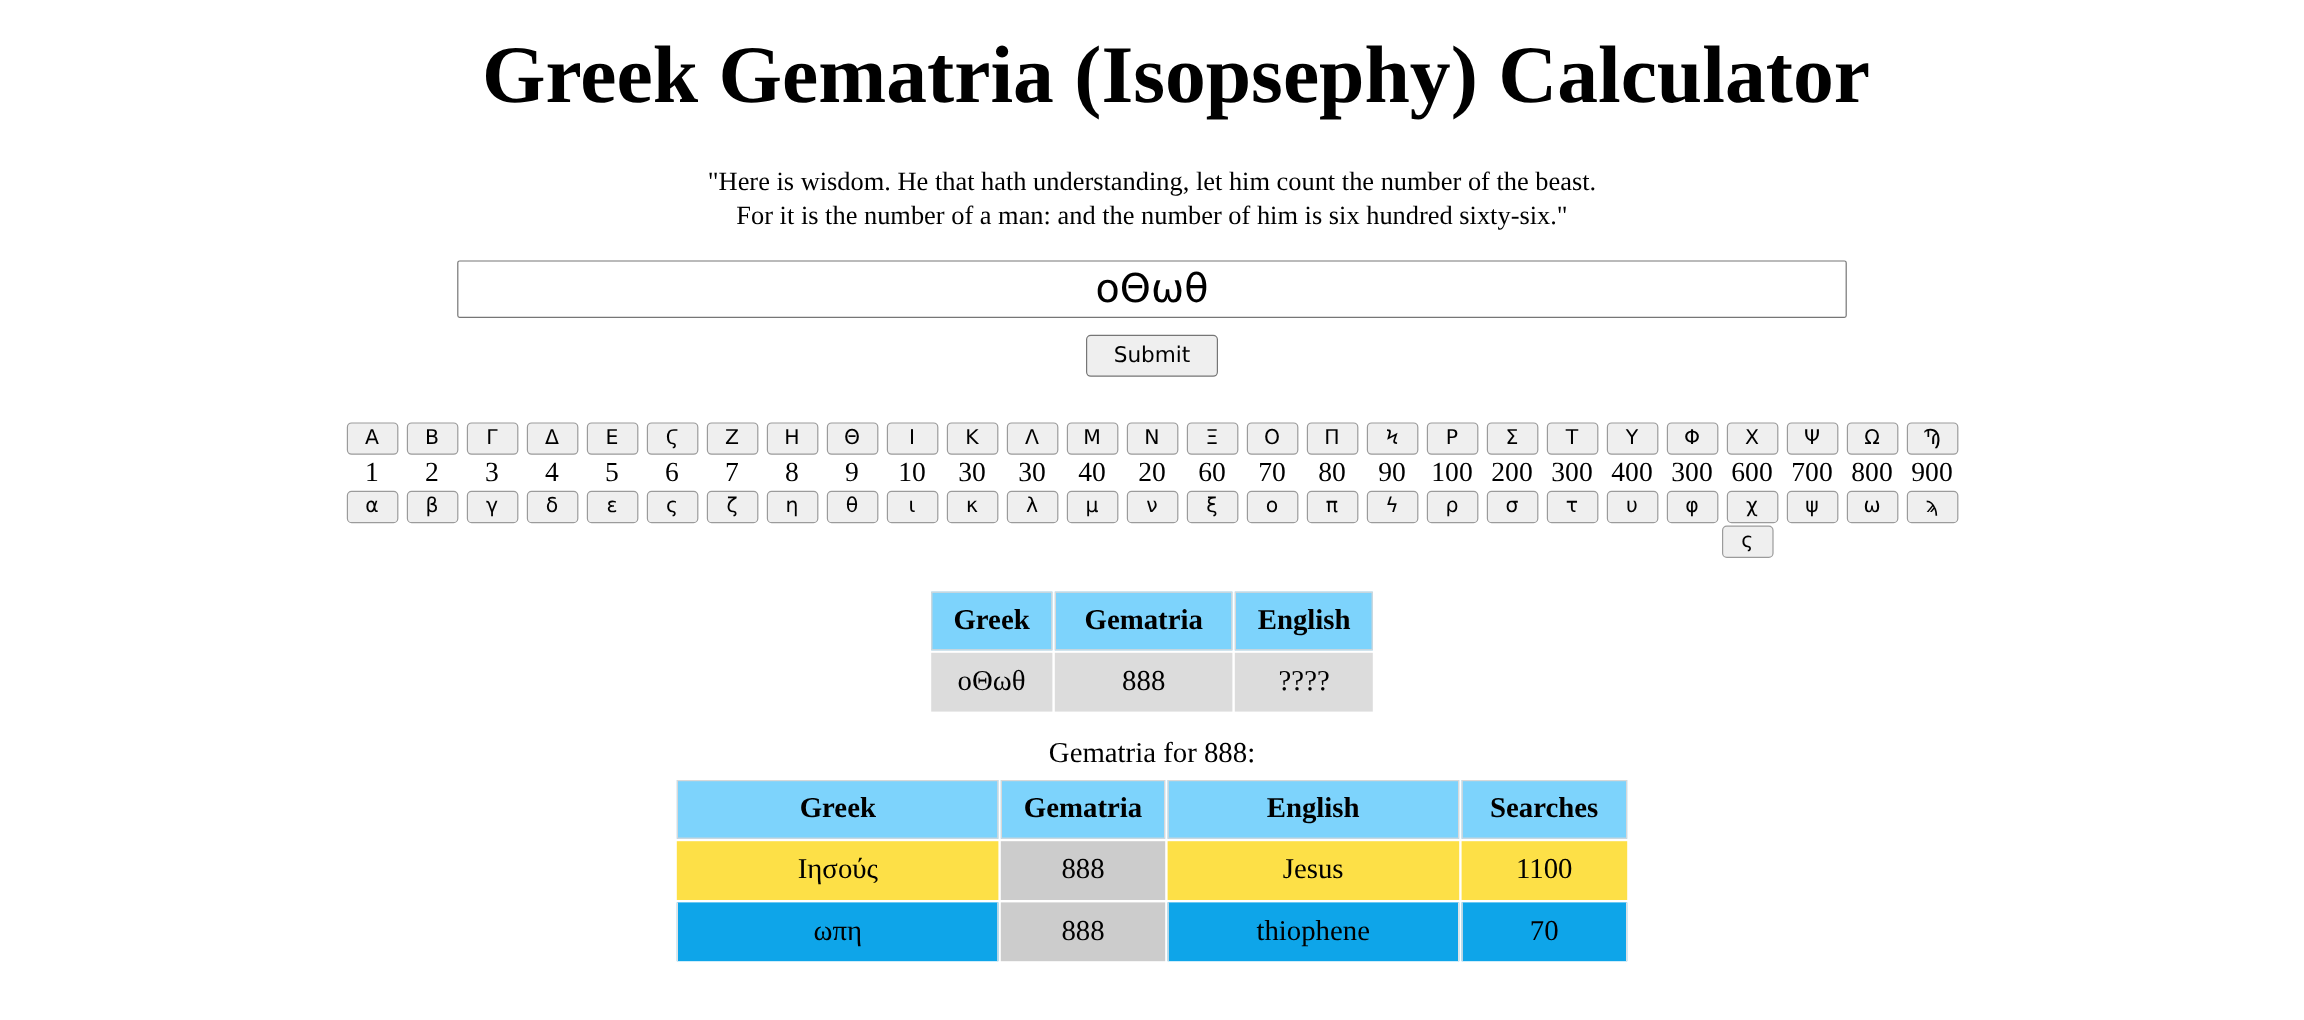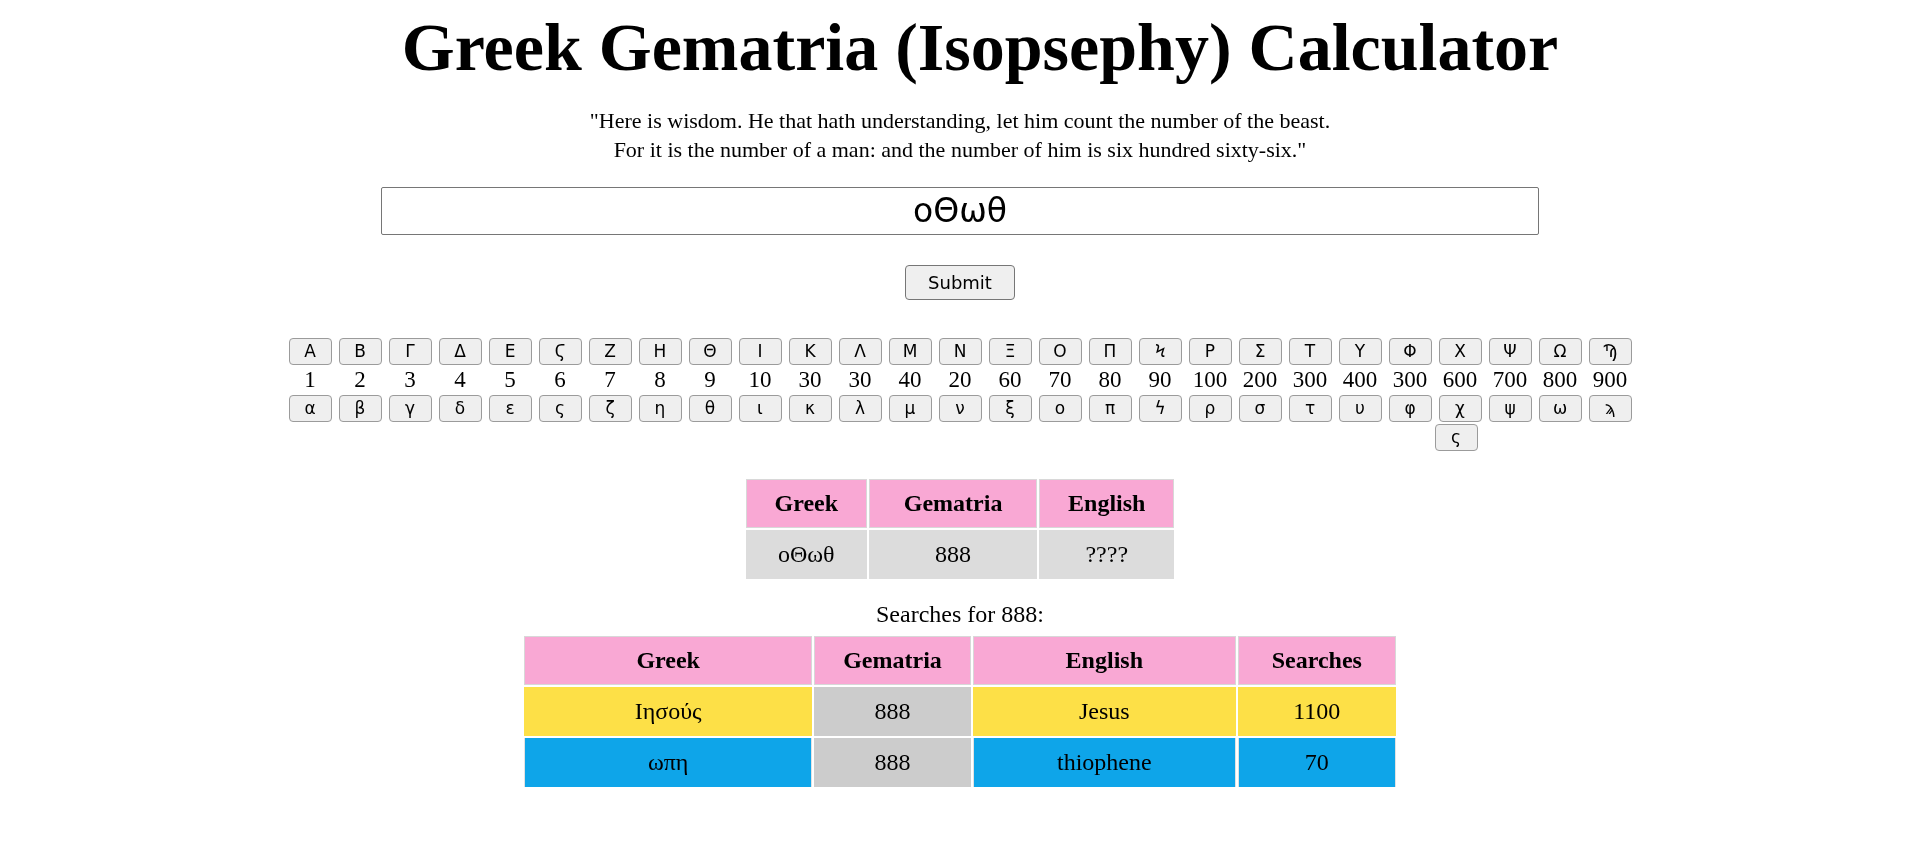--- a/index.html
+++ b/index.html
@@ -16,21 +16,21 @@
     color: #000000;
     text-align: center;
   }
 
   
   .page-title {
     font-family: "Liberation Serif", "DejaVu Serif", serif;
     font-size: 68px;
     font-weight: bold;
     line-height: 1.0;
-    margin: 1px;
+    margin: 16px;
     padding-top: 12px;
     letter-spacing: 0px;
     padding-left: 40px;
   }
 
   
   .subtitle {
     font-family: "Liberation Serif", "DejaVu Serif", serif;
     font-size: 22px;
     line-height: 1.33;
@@ -53,21 +53,21 @@
     border: 1px solid #767676;
     border-radius: 2px;
     background: #ffffff;
     color: #000000;
     padding: 0 6px;
     outline: none;
   }
 
   
   .submit-wrap {
-    padding-top: 30px;
+    padding-top: 14px;
   }
   .submit-btn {
     font-family: "DejaVu Sans", "Liberation Sans", sans-serif;
     font-size: 18px;
     padding: 6px 22px;
     background: #efefef;
     border: 1px solid #767676;
     border-radius: 4px;
     color: #000000;
     cursor: pointer;
@@ -129,25 +129,25 @@
     padding-top: 26px;
     display: flex;
     justify-content: center;
   }
   table.gtable {
     border-collapse: separate;
     border-spacing: 2px;
     font-family: "Liberation Serif", "DejaVu Serif", serif;
   }
   table.gtable th {
-    background: #f9a8d4;
+    background: #7dd3fc;
     border: 1px solid #d8d8d8;
     font-size: 24px;
     font-weight: bold;
-    padding: 10px 28px;
+    padding: 10px 18px;
     text-align: center;
     margin-top: 10px;
   }
   table.gtable td {
     border: none;
     font-size: 24px;
     padding: 11px 18px;
     text-align: center;
   }
   
@@ -352,21 +352,21 @@
     <tbody>
       <tr>
         <td>οΘωθ</td>
         <td>888</td>
         <td>????</td>
       </tr>
     </tbody>
   </table>
 </div>
 
-<div class="matches-label">Searches for 888:</div>
+<div class="matches-label">Gematria for 888:</div>
 
 <div class="matches-wrap">
   <table class="gtable matches-table">
     <thead>
       <tr>
         <th>Greek</th>
         <th>Gematria</th>
         <th>English</th>
         <th>Searches</th>
       </tr>

